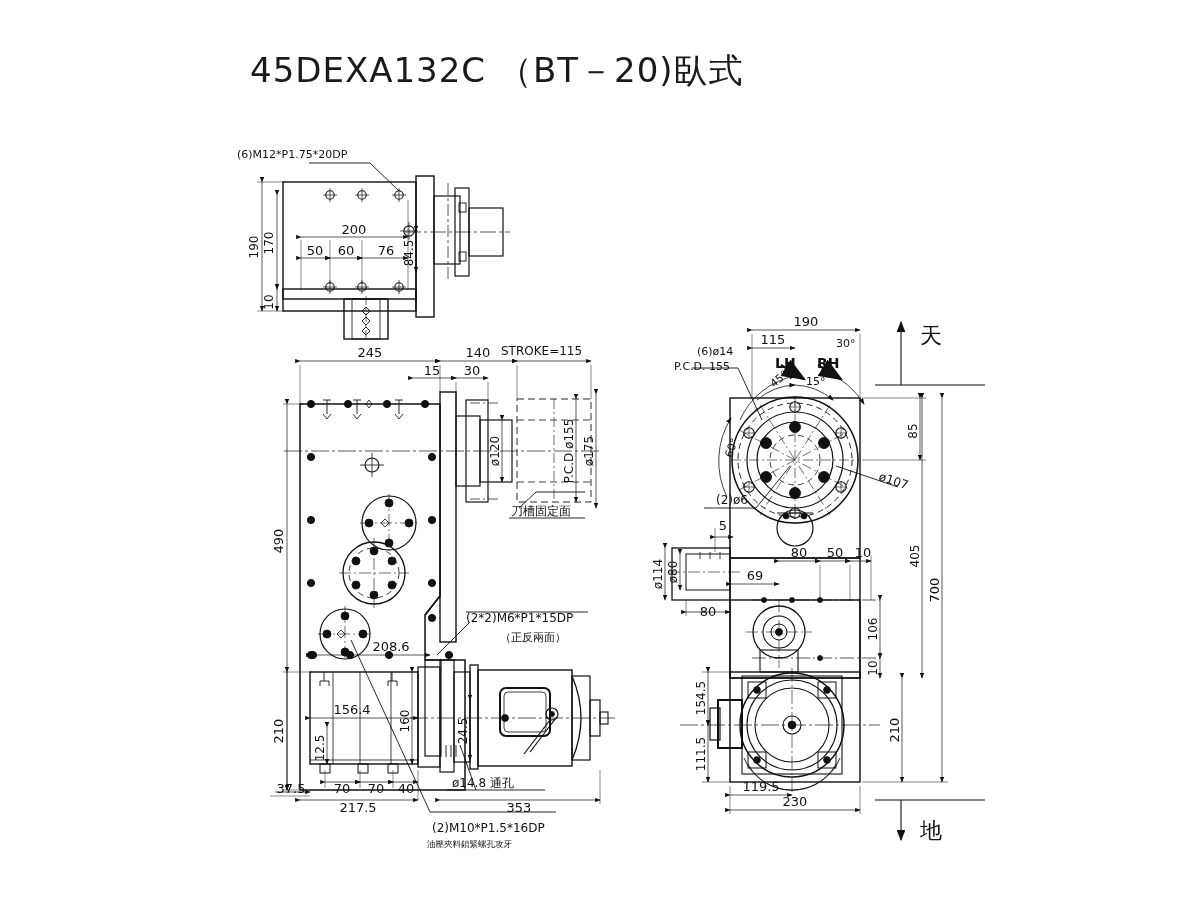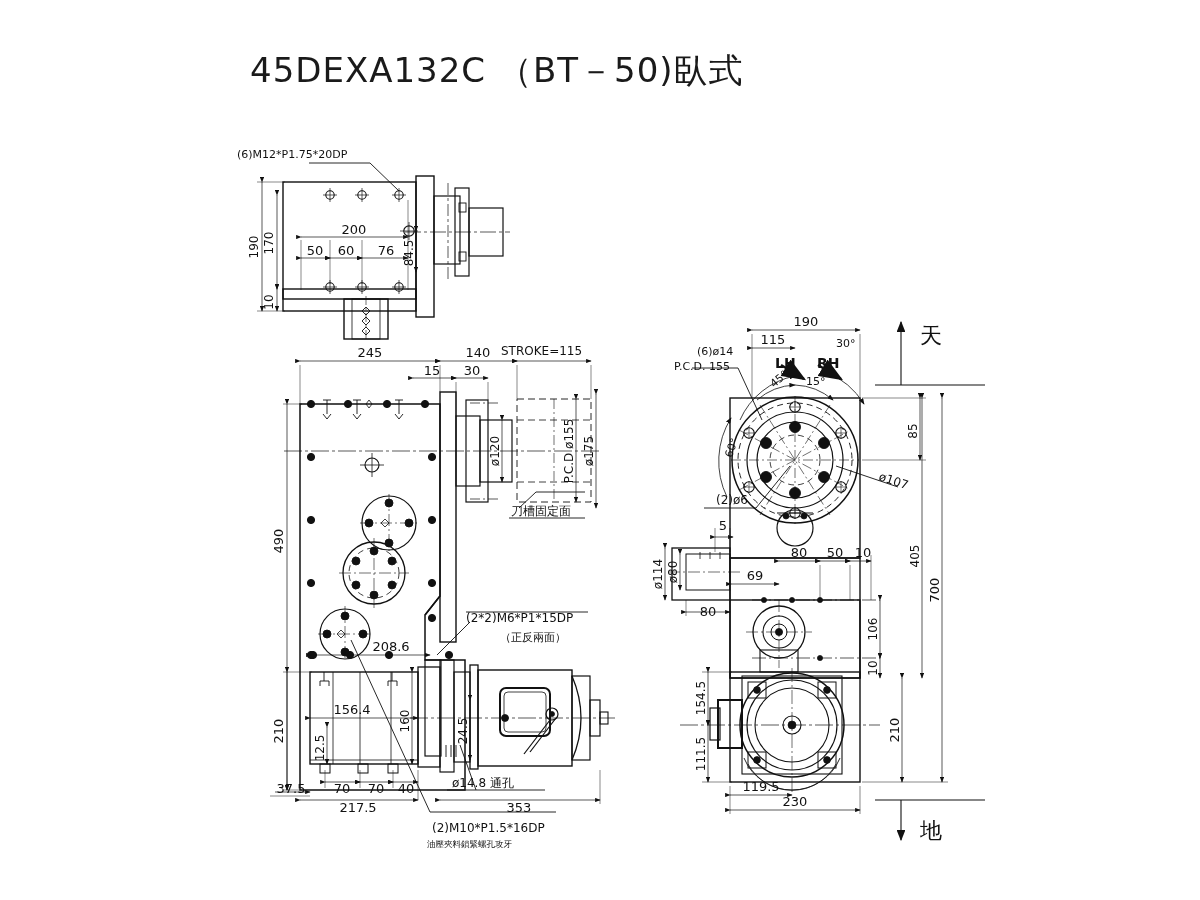--- a/index.html
+++ b/index.html
@@ -9,21 +9,21 @@
   #title{position:absolute;left:250px;top:48px;font-size:34px;letter-spacing:1px;
          font-family:"DejaVu Sans","Liberation Sans",sans-serif;color:#1a1a1a;white-space:nowrap;}
   svg{position:absolute;left:0;top:0;}
   text{font-family:"DejaVu Sans","Liberation Sans",sans-serif;fill:#111;}
 </style>
 </head>
 <body>
 
 <div id="sheet">
 
-  <div id="title">45DEXA132C （BT－50)臥式</div>
+  <div id="title">45DEXA132C （BT－20)臥式</div>
 
   <svg width="1200" height="900">
     <defs>
       <marker id="ah" markerWidth="10" markerHeight="8" refX="9" refY="4" orient="auto">
         <path d="M0,0 L10,4 L0,8 z" fill="#111"></path>
       </marker>
       <marker id="ahs" markerWidth="8" markerHeight="6" refX="7" refY="3" orient="auto">
         <path d="M0,0 L8,3 L0,6 z" fill="#111"></path>
       </marker>
     </defs>

